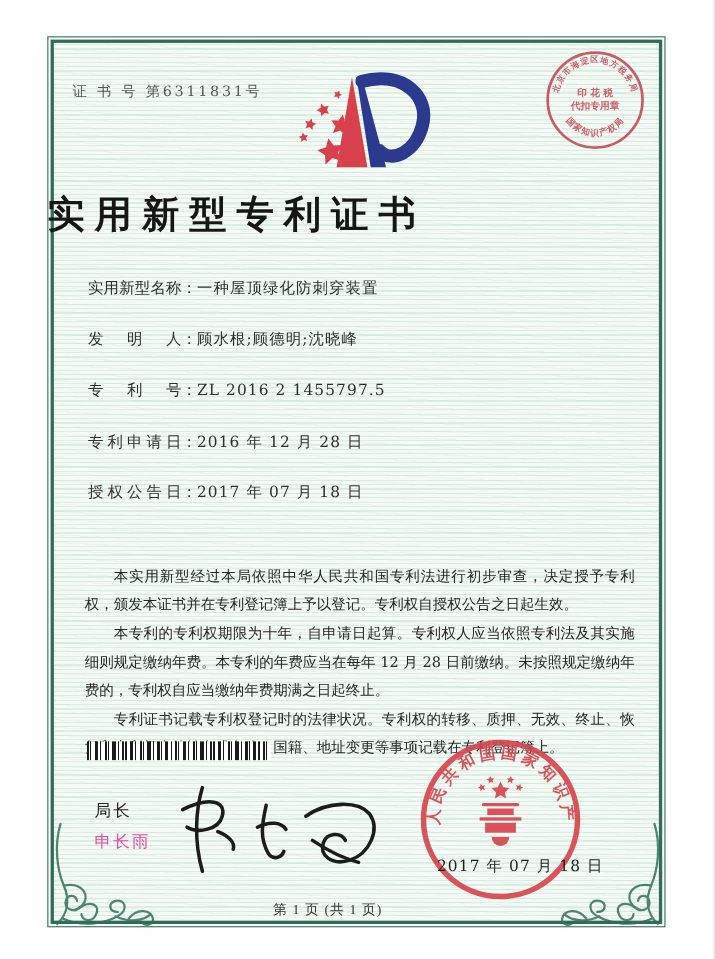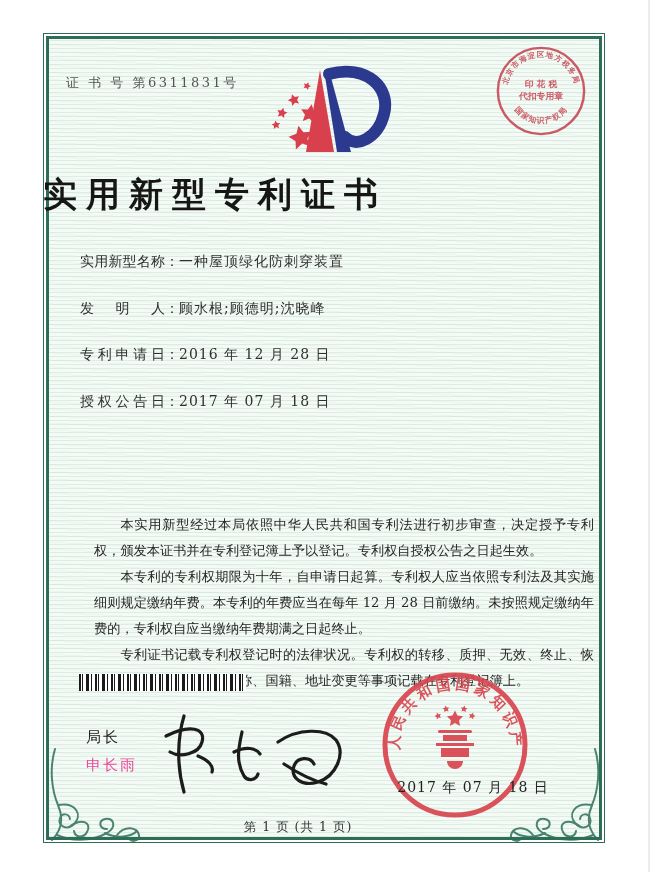--- a/index.html
+++ b/index.html
@@ -28,21 +28,21 @@
   
   .fields{position:absolute;left:80px;top:253px;width:470px;font-size:14px;color:#2f2f2f;}
   .frow{height:46.5px;white-space:nowrap;}
   .flabel{display:inline-block;width:85px;text-align:justify;text-align-last:justify;
           vertical-align:top;}
   .fcolon{display:inline-block;}
   .fvalue{display:inline-block;letter-spacing:1px;text-align:right;}
 
   
   .paras{position:absolute;left:77px;top:512px;width:500px;font-size:13.2px;color:#252525;
-         line-height:26px;text-align:justify;margin-left:17px;}
+         line-height:26px;text-align:justify;}
   .paras p{margin:0;text-indent:2em;}
 
   
   .barcode{position:absolute;left:79px;top:674px;width:167px;height:17px;
     background:repeating-linear-gradient(90deg,
       #1a1a1a 0px,#1a1a1a 2px,#fff 2px,#fff 3px,
       #1a1a1a 3px,#1a1a1a 4px,#fff 4px,#fff 7px,
       #1a1a1a 7px,#1a1a1a 10px,#fff 10px,#fff 12px,
       #1a1a1a 12px,#1a1a1a 13px,#fff 13px,#fff 16px);}
 
@@ -56,21 +56,21 @@
   
   .seal{position:absolute;left:379px;top:669px;width:152px;height:152px;opacity:.92;}
   .seal-date{position:absolute;left:384px;top:779px;width:178px;text-align:center;
         font-size:14px;color:#1e1e1e;letter-spacing:1px;white-space:nowrap;}
 
   
   .tax-stamp{position:absolute;left:492px;top:42px;width:98px;height:98px;opacity:.85;}
 
   
   .footer-page{position:absolute;left:148px;top:819px;width:300px;text-align:center;
-        font-size:12.5px;color:#333;letter-spacing:1px;}
+        font-size:12.5px;color:#333;letter-spacing:1px;font-family:Liberation Serif, serif;}
 
   
   .flourish{position:absolute;width:104px;height:96px;}
   .flourish.bl{left:47px;top:747px;}
   .flourish.br{left:499px;top:747px;transform:scaleX(-1);}
 </style>
 </head>
 <body>
 
 <div class="photo">
@@ -123,20 +123,23 @@
     </svg>
 
     <div class="title">实用新型专利证书</div>
 
     <div class="fields">
       <div class="frow">
         <span class="flabel">实用新型名称</span><span class="fcolon">：</span><span class="fvalue">一种屋顶绿化防刺穿装置</span>
       </div>
       <div class="frow">
         <span class="flabel">发明人</span><span class="fcolon">：</span><span class="fvalue">顾水根;顾德明;沈晓峰</span>
+      </div>
+      <div class="frow">
+        <span class="flabel">专利号</span><span class="fcolon">：</span><span class="fvalue">ZL 2016 2 1455797.5</span>
       </div>
       <div class="frow">
         <span class="flabel">专利申请日</span><span class="fcolon">：</span><span class="fvalue">2016 年 12 月 28 日</span>
       </div>
       <div class="frow">
         <span class="flabel">授权公告日</span><span class="fcolon">：</span><span class="fvalue">2017 年 07 月 18 日</span>
       </div>
     </div>
 
     <div class="paras">

